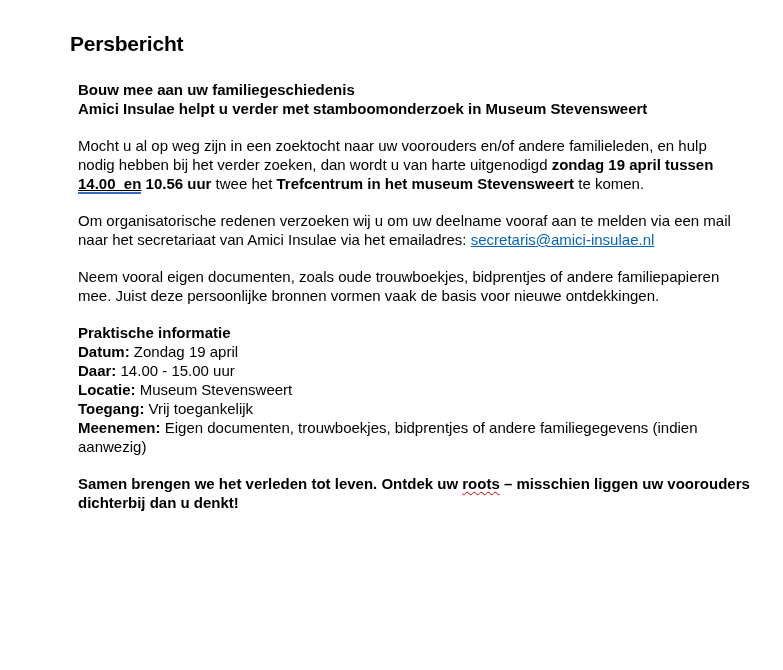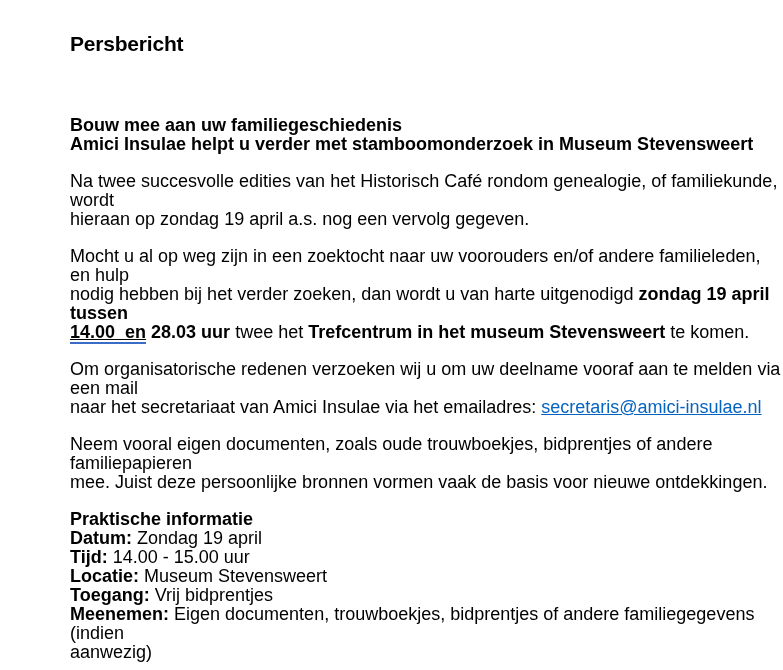--- a/index.html
+++ b/index.html
@@ -18,26 +18,26 @@
     overflow:hidden;
   }
   .doc{
     padding:30px 0 0 70px;
     width:712px;
   }
   .doc-title{
     font-size:21px;
     line-height:28px;
     font-weight:700;
-    margin:0 0 58px 0;
+    margin:0 0 22px 0;
     letter-spacing:-0.2px;
   }
   .doc p{
-    margin:0 0 18px 0;
-    font-size:18px;
+    margin:0 0 18px 8px;
+    font-size:15px;
     line-height:19px;
     white-space:pre-wrap;
   }
   .doc p:last-child{margin-bottom:0;}
   .bold{font-weight:700;}
   .underline{text-decoration:underline;}
   .grammar{box-shadow:0 2px 0 var(--grammar);}
   .spell{
     text-decoration-line:underline;
     text-decoration-style:wavy;
@@ -49,30 +49,30 @@
   a.link{color:var(--link);text-decoration:underline;cursor:pointer;}
 </style>
 </head>
 <body>
 
 <div class="doc">
   <h1 class="doc-title">Persbericht</h1>
   <div>
       <p><span class="bold">Bouw mee aan uw familiegeschiedenis
 Amici Insulae helpt u verder met stamboomonderzoek in Museum Stevensweert</span></p>
-      <p><span>Na twee succesvolle edities van het Historisch Café rondom genealogie, of familiekunde, wordt
-hieraan op zondag 19 april a.s. nog een vervolg gegeven.</span></p>
       <p><span>Mocht u al op weg zijn in een zoektocht naar uw voorouders en/of andere familieleden, en hulp
 nodig hebben bij het verder zoeken, dan wordt u van harte uitgenodigd </span><span class="bold">zondag 19 april tussen
-</span><span class="bold underline grammar">14.00  en</span><span> </span><span class="bold">28.03 uur</span><span> twee het </span><span class="bold">Trefcentrum in het museum Stevensweert</span><span> te komen.</span></p>
+</span><span class="bold underline grammar">14.00  en</span><span> </span><span class="bold">10.56 uur</span><span> twee het </span><span class="bold">Trefcentrum in het museum Stevensweert</span><span> te komen.</span></p>
       <p><span>Om organisatorische redenen verzoeken wij u om uw deelname vooraf aan te melden via een mail
 naar het secretariaat van Amici Insulae via het emailadres: </span><a href="#" class="link">secretaris@amici-insulae.nl</a></p>
       <p><span>Neem vooral eigen documenten, zoals oude trouwboekjes, bidprentjes of andere familiepapieren
 mee. Juist deze persoonlijke bronnen vormen vaak de basis voor nieuwe ontdekkingen.</span></p>
       <p><span class="bold">Praktische informatie
 </span><span class="bold">Datum:</span><span> Zondag 19 april
-</span><span class="bold">Tijd:</span><span> 14.00 - 15.00 uur
+</span><span class="bold">Daar:</span><span> 14.00 - 15.00 uur
 </span><span class="bold">Locatie:</span><span> Museum Stevensweert
-</span><span class="bold">Toegang:</span><span> Vrij bidprentjes
+</span><span class="bold">Toegang:</span><span> Vrij toegankelijk
 </span><span class="bold">Meenemen:</span><span> Eigen documenten, trouwboekjes, bidprentjes of andere familiegegevens (indien
 aanwezig)</span></p>
+      <p><span class="bold">Samen brengen we het verleden tot leven. Ontdek uw </span><span class="bold spell">roots</span><span class="bold"> – misschien liggen uw voorouders
+dichterbij dan u denkt!</span></p>
     </div>
 </div>
 
 </body></html>

